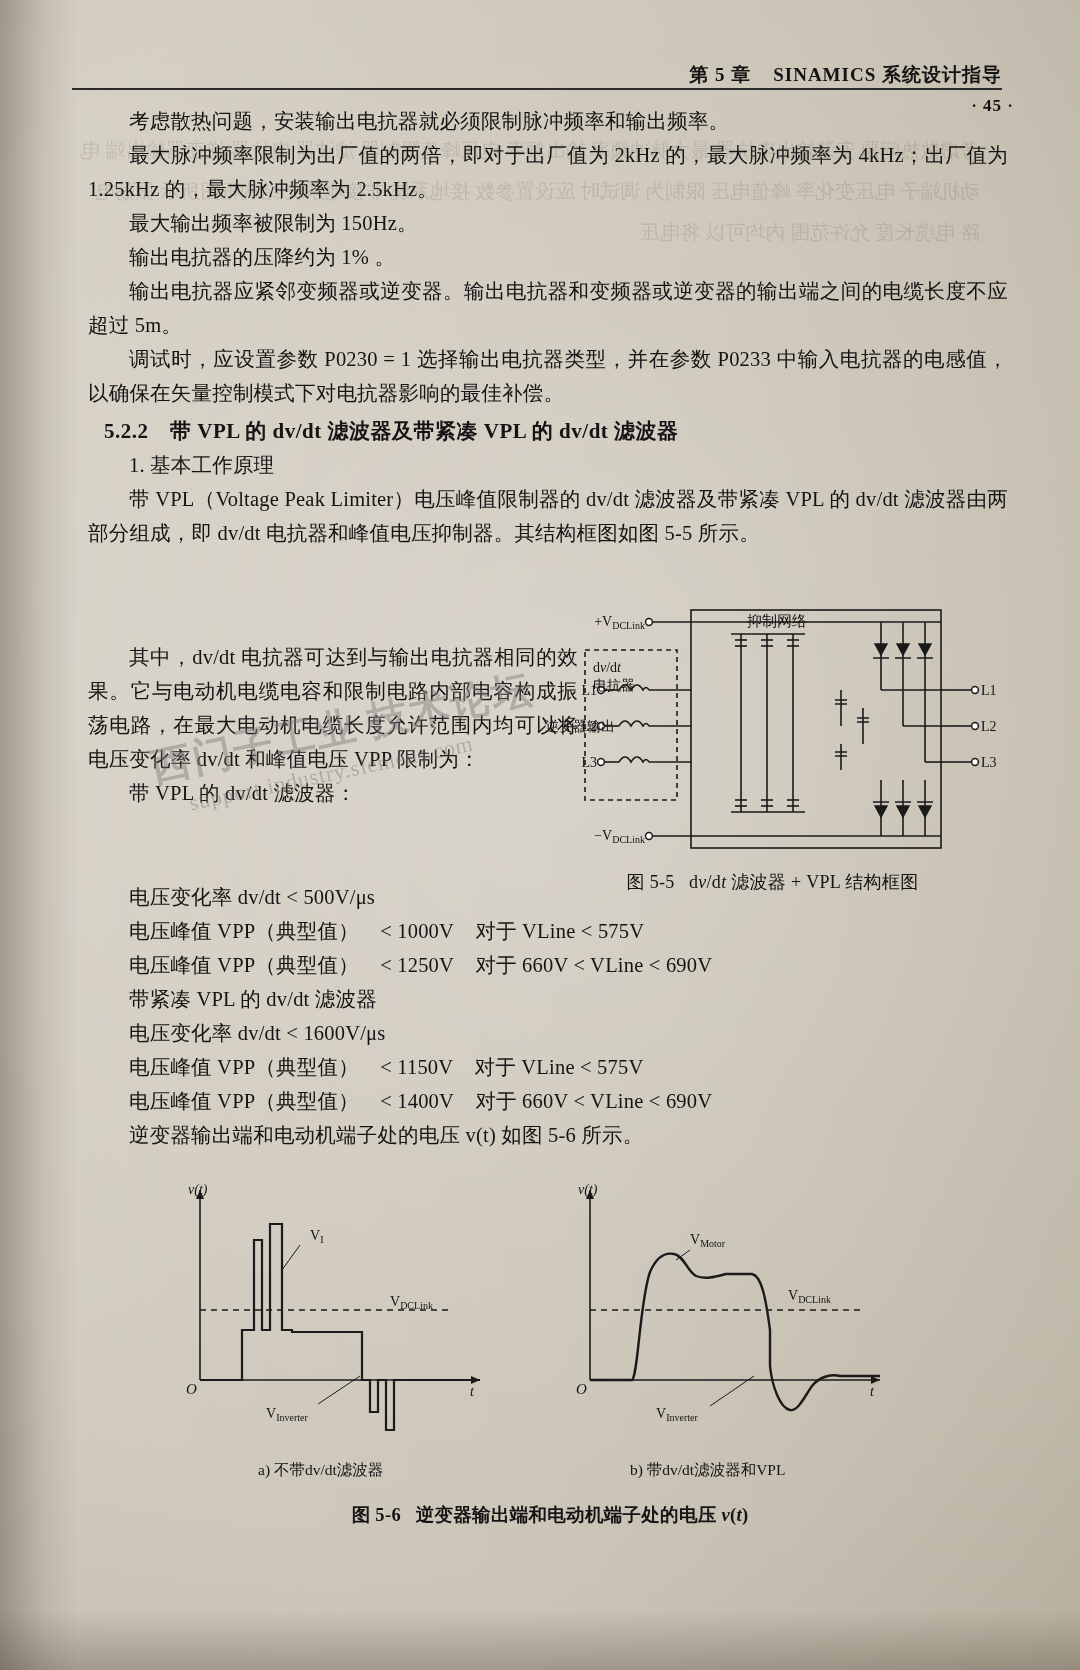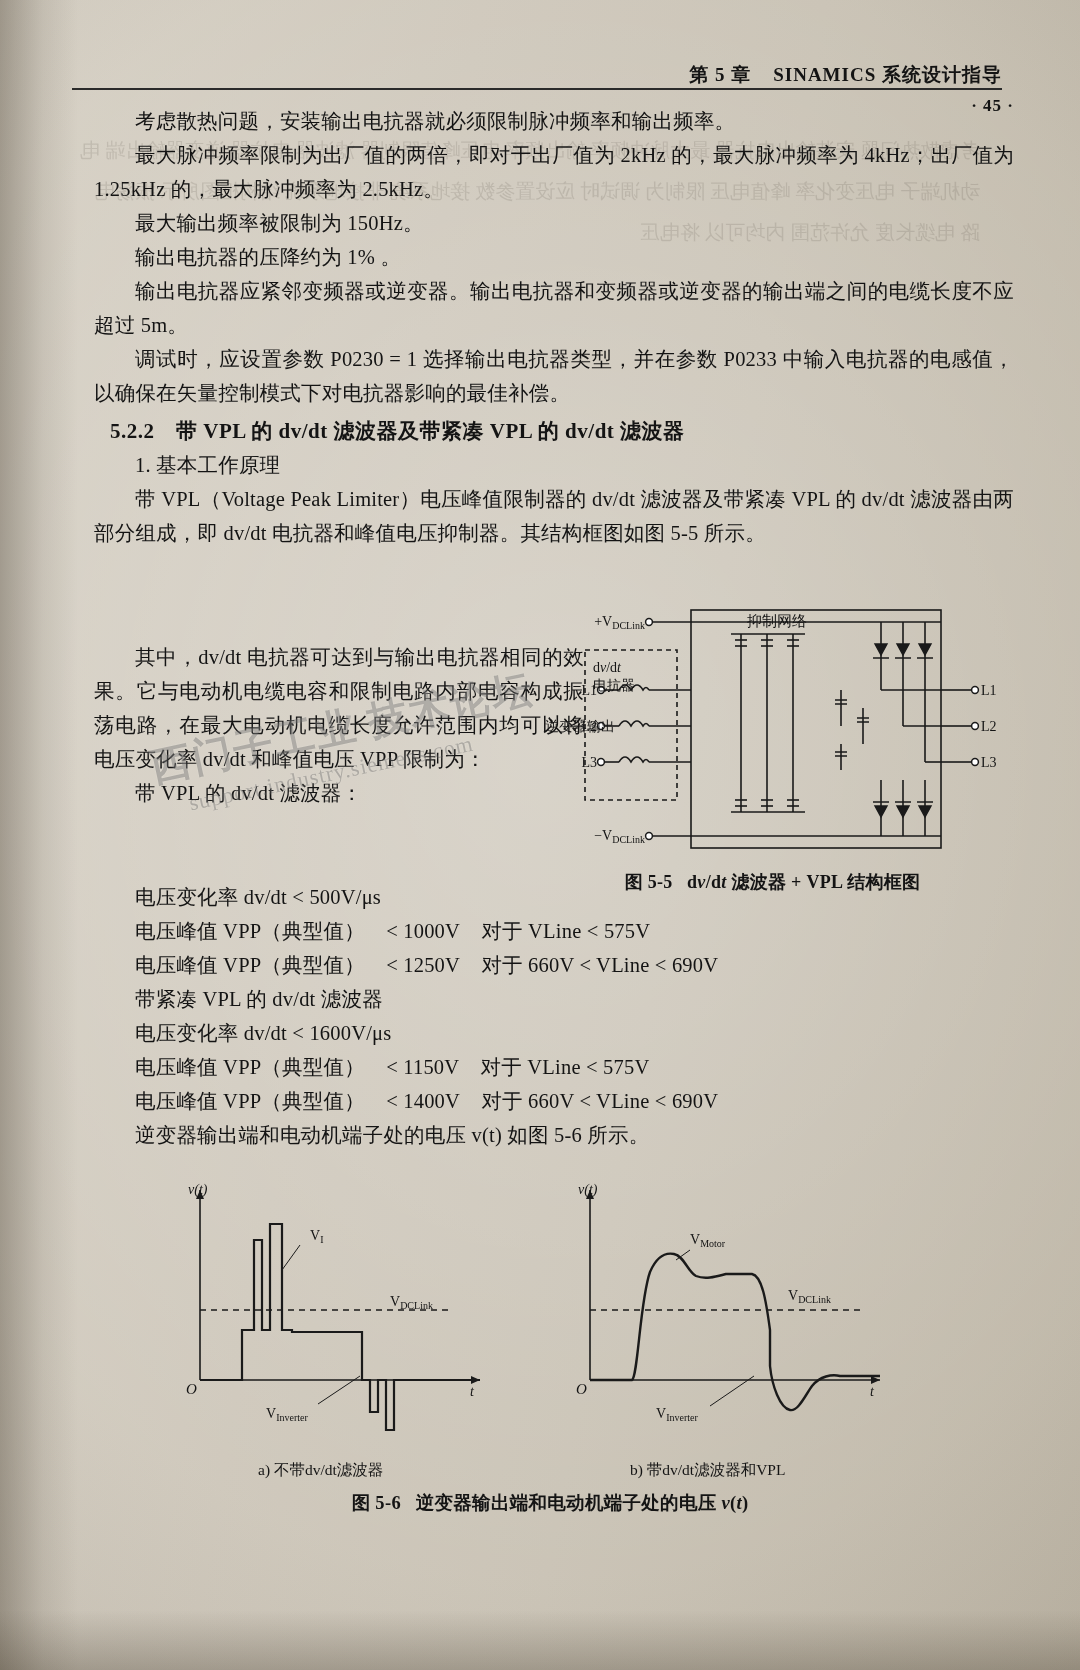--- a/index.html
+++ b/index.html
@@ -42,49 +42,49 @@
     position:absolute;right:66px;top:96px;
     font-size:17px;font-weight:bold;letter-spacing:1px;
   }
   .rule{
     position:absolute;left:72px;top:88px;width:930px;height:2px;
     background:#2a2a2a;
   }
 
   
   .col{
-    position:absolute;left:94px;top:104px;width:920px;
+    position:absolute;left:88px;top:104px;width:920px;
     font-size:20.5px;line-height:34px;
     letter-spacing:0.2px;
     text-align:justify;
   }
   .p{margin:0;text-indent:2em;}
   .sec-head{
     margin:4px 0 0 16px;
     font-weight:bold;font-size:21px;letter-spacing:0.5px;
   }
   .itl{font-style:italic;}
 
   
   .fig55-wrap{
     position:absolute;left:545px;top:600px;width:455px;
   }
   .fig55-cap{
-    text-align:center;font-size:18px;font-weight:bold;margin-top:8px;letter-spacing:0.3px;
+    text-align:center;font-size:18px;font-weight:normal;margin-top:8px;letter-spacing:0.3px;
   }
 
   
   .narrow{width:490px;}
 
   
   .fig56-wrap{
     position:absolute;left:150px;top:1180px;width:800px;
   }
   .fig56-cap{
-    text-align:center;font-size:18.5px;font-weight:bold;margin-top:10px;letter-spacing:0.3px;
+    text-align:center;font-size:18.5px;font-weight:bold;margin-top:22px;letter-spacing:0.3px;
   }
   .subcaps{position:relative;height:20px;}
   .subcap{position:absolute;font-size:15.5px;text-align:center;}
   .subcap.a{left:108px;}
   .subcap.b{left:480px;}
 
   
   .watermark{
     position:absolute;left:150px;top:700px;
     transform:rotate(-12deg);

